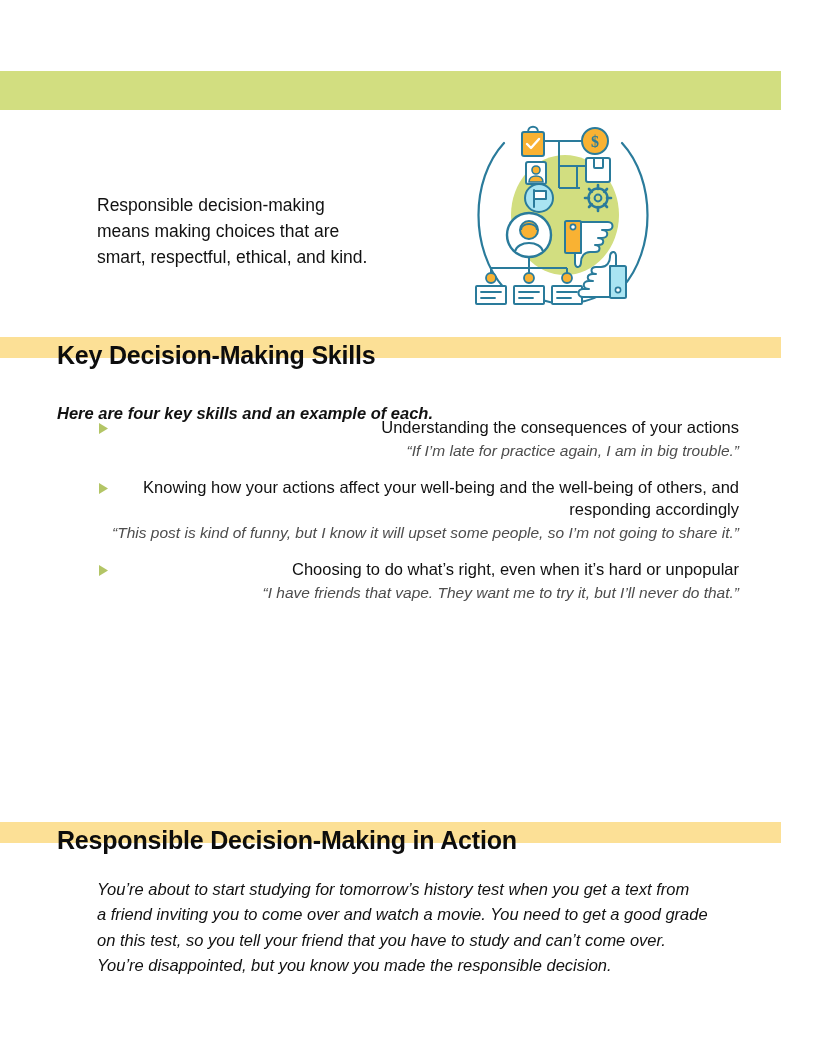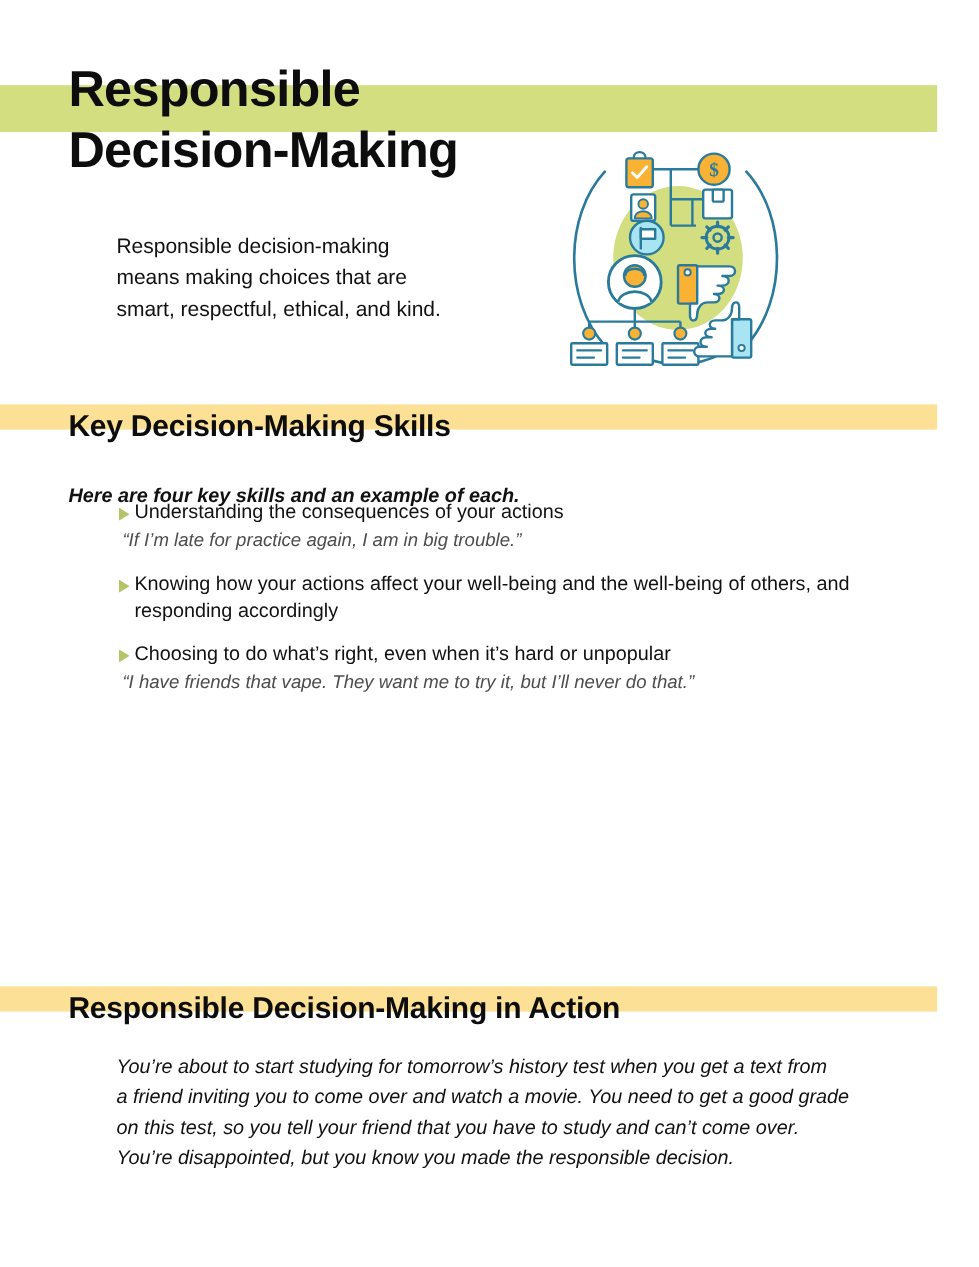--- a/index.html
+++ b/index.html
@@ -116,20 +116,21 @@
     white-space: nowrap;
     margin-top: 27px;
   }
 
   
   .skills-list {
     position: absolute;
     left: 99px;
     top: 416px;
     width: 640px;
+    text-align: right;
   }
   .skill-item { position: relative; margin-bottom: 14px; }
   .skill-row {
     display: flex;
     align-items: flex-start;
   }
   .bullet-arrow {
     flex: 0 0 auto;
     width: 9px;
     height: 11px;
@@ -168,24 +169,20 @@
 </style>
 </head>
 <body>
 
 <div class="page">
 
   <div class="band band-green"></div>
   <div class="band band-yellow-1"></div>
   <div class="band band-yellow-2"></div>
 
-  <h1 class="main-title">
-    <span class="line">Responsible</span>
-    <span class="line">Decision-Making</span>
-  </h1>
 
   <p class="intro">
     <span class="line">Responsible decision-making</span>
     <span class="line">means making choices that are</span>
     <span class="line">smart, respectful, ethical, and kind.</span>
   </p>
 
   <div class="illustration">
     <svg viewBox="0 0 196 196" width="196" height="196" xmlns="http://www.w3.org/2000/svg">
 
@@ -305,20 +302,21 @@
         <span class="skill-text">Understanding the consequences of your actions</span>
       </div>
       <div class="skill-example">“If I’m late for practice again, I am in big trouble.”</div>
     </div>
 
     <div class="skill-item">
       <div class="skill-row">
         <span class="bullet-arrow"></span>
         <span class="skill-text">Knowing how your actions affect your well-being and the well-being of others, and responding accordingly</span>
       </div>
+      <div class="skill-example">“This post is kind of funny, but I know it will upset some people, so I’m not going to share it.”</div>
     </div>
 
 
     <div class="skill-item">
       <div class="skill-row">
         <span class="bullet-arrow"></span>
         <span class="skill-text">Choosing to do what’s right, even when it’s hard or unpopular</span>
       </div>
       <div class="skill-example">“I have friends that vape. They want me to try it,  but I’ll never do that.”</div>
     </div>

